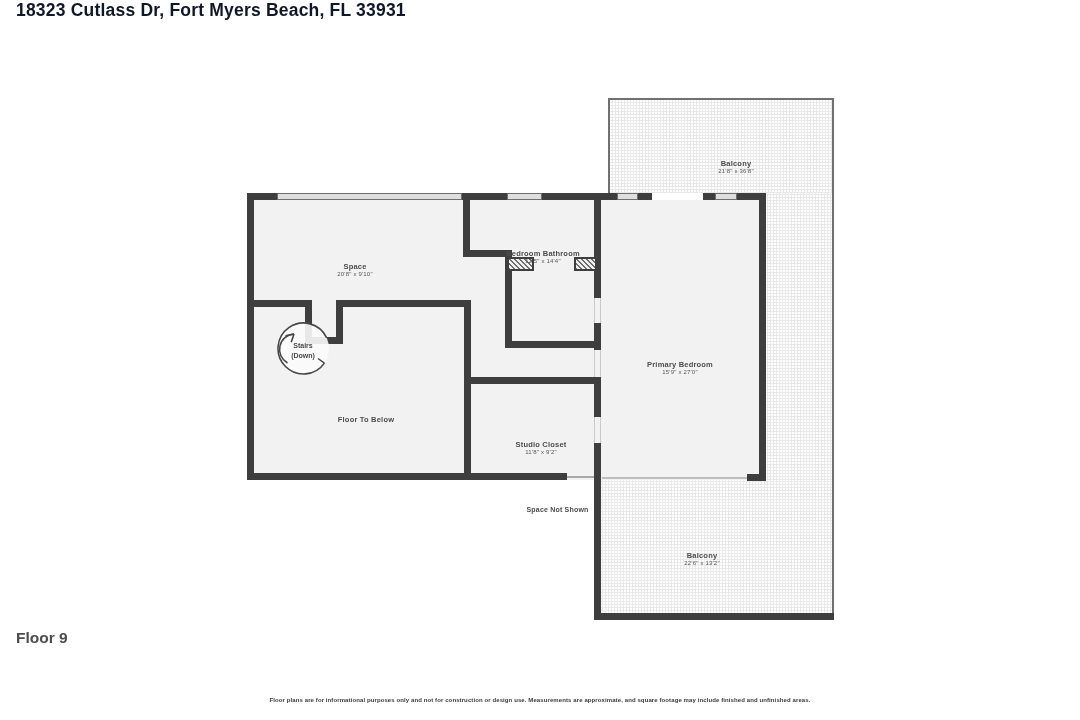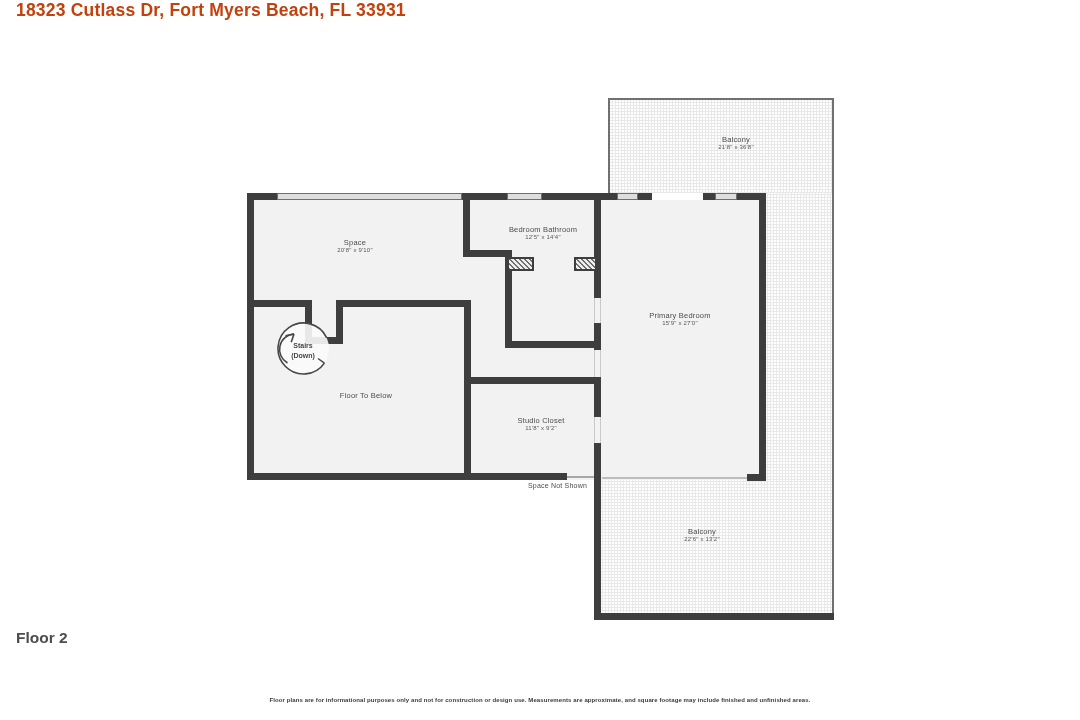--- a/index.html
+++ b/index.html
@@ -3,21 +3,21 @@
 <meta charset="utf-8">
 <style>
   html,body{margin:0;padding:0;background:#ffffff;}
   #app{
     position:relative;width:1080px;height:720px;background:#ffffff;overflow:hidden;
     font-family:"Liberation Sans", sans-serif;color:#4c4c4c;
   }
   .abs{position:absolute;box-sizing:border-box;}
   .title{
     position:absolute;left:16px;top:0px;font-size:17.5px;font-weight:bold;
-    color:#c2410c;letter-spacing:.2px;
+    color:#0f172a;letter-spacing:.2px;
   }
   .floor-label{
     position:absolute;left:16px;top:629px;font-size:15.5px;font-weight:bold;color:#4d4d4d;
   }
   .disclaimer{
     position:absolute;left:0;top:697px;width:1080px;text-align:center;
     font-size:6px;font-weight:bold;color:#3a3a3a;letter-spacing:.1px;
   }
   .floor-fill{background:#f2f2f2;}
   .wall{background:#3e3e3e;}
@@ -33,35 +33,35 @@
       radial-gradient(circle at 3px 3px, rgba(0,0,0,0) 1.3px, #ececec 1.4px, #ececec 2.2px, rgba(0,0,0,0) 2.3px);
     background-size:6px 6px;
     background-position:0 0,3px 3px;
   }
   .balcony-edge{background:#707070;}
   .vanity{
     background:repeating-linear-gradient(45deg,#6f6f6f 0,#6f6f6f 1px,#efefef 1px,#efefef 3.5px);
     border:2px solid #3e3e3e;
   }
   .room-label{position:absolute;text-align:center;line-height:1.25;}
-  .room-name{font-size:7.5px;font-weight:normal;color:#4c4c4c;letter-spacing:.2px;}
+  .room-name{font-size:7.5px;font-weight:bold;color:#4c4c4c;letter-spacing:.2px;margin-top:24px;}
   .room-dims{font-size:6px;color:#585858;letter-spacing:.2px;}
   .stairs-text{
     position:absolute;left:276px;top:341px;width:54px;text-align:center;
     font-size:7px;font-weight:bold;color:#454545;line-height:10px;
     text-shadow:0 0 2px #fff,0 0 2px #fff;
   }
 </style>
 </head>
 <body>
 
 <div id="app">
 
   <div class="title">18323 Cutlass Dr, Fort Myers Beach, FL 33931</div>
-  <div class="floor-label">Floor 2</div>
+  <div class="floor-label">Floor 9</div>
   <div class="disclaimer">Floor plans are for informational purposes only and not for construction or design use. Measurements are approximate, and square footage may include finished and unfinished areas.</div>
 
   <div class="abs" style="left:0;top:0;width:1080px;height:720px;">
 
     <div class="abs balcony" style="left:608px;top:98px;width:226px;height:95px;"></div>
     <div class="abs balcony" style="left:766px;top:193px;width:67px;height:287px;"></div>
     <div class="abs balcony" style="left:601px;top:480px;width:233px;height:133px;"></div>
 
     <div class="abs balcony-edge" style="left:608px;top:98px;width:226px;height:2px;"></div>
     <div class="abs balcony-edge" style="left:608px;top:98px;width:2px;height:95px;"></div>
@@ -140,21 +140,21 @@
     <div class="room-label" style="left:300px;top:238px;width:110px;">
       <div class="room-name">Space</div>
       <div class="room-dims">20'8" x 9'10"</div>
     </div>
 
     <div class="room-label" style="left:483px;top:225px;width:120px;">
       <div class="room-name">Bedroom Bathroom</div>
       <div class="room-dims">12'5" x 14'4"</div>
     </div>
 
-    <div class="room-label" style="left:620px;top:311px;width:120px;">
+    <div class="room-label" style="left:620px;top:336px;width:120px;">
       <div class="room-name">Primary Bedroom</div>
       <div class="room-dims">15'9" x 27'0"</div>
     </div>
 
     <div class="room-label" style="left:306px;top:391px;width:120px;">
       <div class="room-name">Floor To Below</div>
     </div>
 
     <div class="room-label" style="left:481px;top:416px;width:120px;">
       <div class="room-name">Studio Closet</div>

